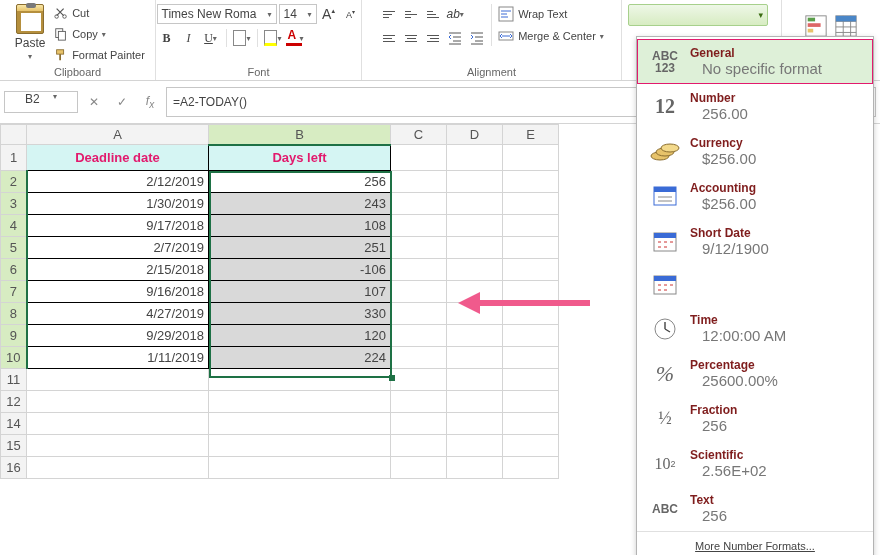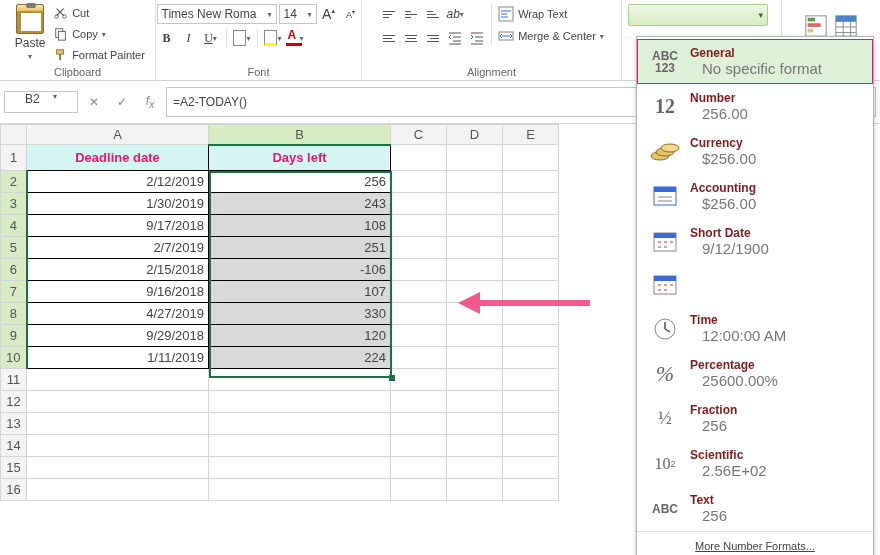--- a/index.html
+++ b/index.html
@@ -435,28 +435,20 @@
         </tr>
     <tr>
           <th class="row-h">12</th>
           <td class="cell"></td>
           <td class="cell"></td>
           <td class="cell"></td>
           <td class="cell"></td>
           <td class="cell"></td>
         </tr>
     <tr>
-          <th class="row-h">13</th>
-          <td class="cell"></td>
-          <td class="cell"></td>
-          <td class="cell"></td>
-          <td class="cell"></td>
-          <td class="cell"></td>
-        </tr>
-    <tr>
           <th class="row-h">14</th>
           <td class="cell"></td>
           <td class="cell"></td>
           <td class="cell"></td>
           <td class="cell"></td>
           <td class="cell"></td>
         </tr>
     <tr>
           <th class="row-h">15</th>
           <td class="cell"></td>

